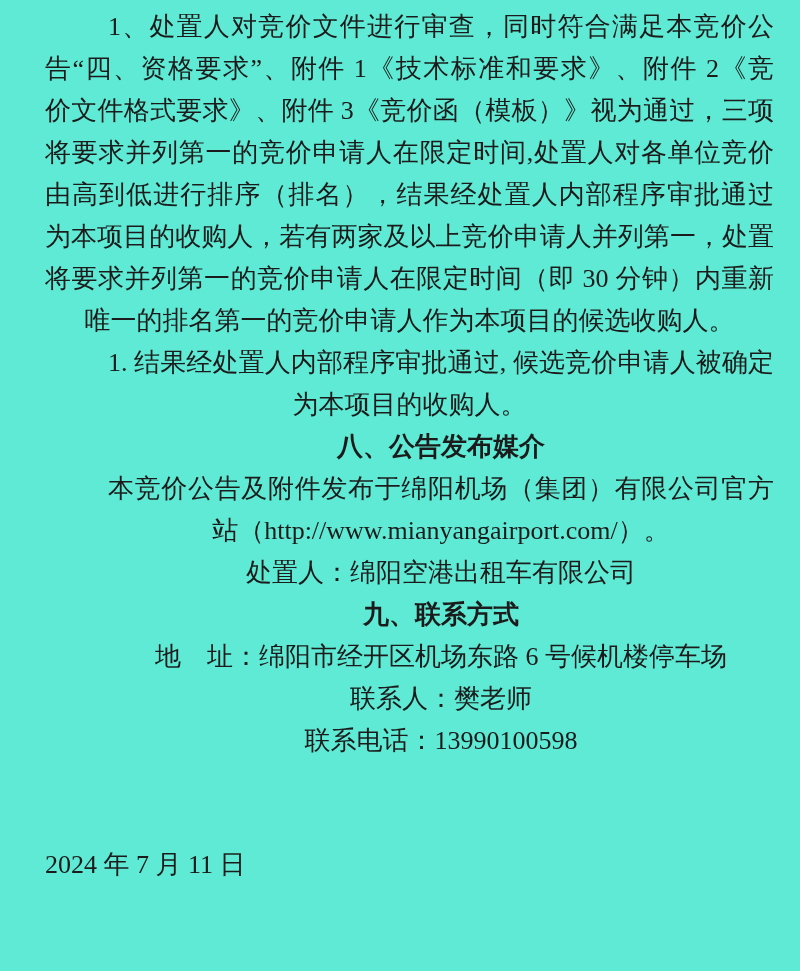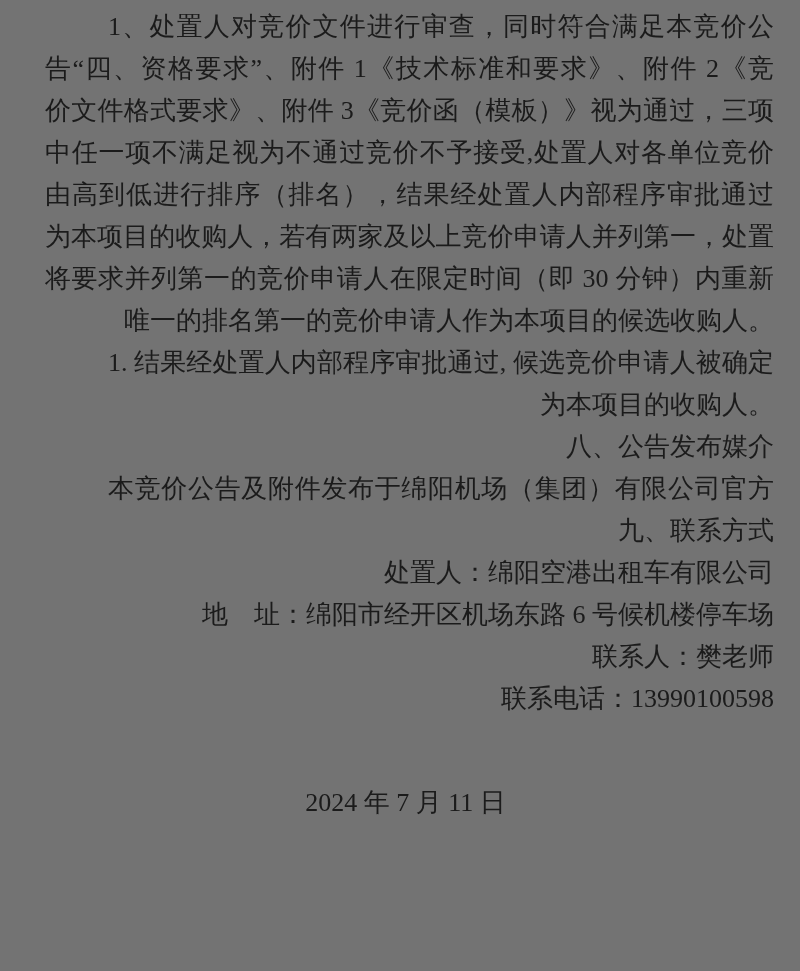--- a/index.html
+++ b/index.html
@@ -5,79 +5,80 @@
   html, body {
     margin: 0;
     padding: 0;
     background: #ffffff;
   }
   .page {
     position: relative;
     width: 800px;
     height: 971px;
     margin: 0 auto;
-    background: #737373;
+    background: #5eead4;
     box-sizing: border-box;
     padding: 6px 26px 0 45px;
     overflow: hidden;
     font-family: "Liberation Serif", "DejaVu Serif", serif;
     font-size: 26px;
     color: #1b1b1b;
   }
   .line {
     height: 42px;
     line-height: 42px;
-    text-align: right;
+    text-align: center;
     white-space: normal;
     overflow: hidden;
   }
   
   .full {
     text-align: justify;
     text-align-last: justify;
     text-justify: inter-character;
   }
   
   .ind {
     text-indent: 63px;
   }
   .heading {
-    font-weight: normal;
+    font-weight: bold;
     text-indent: 63px;
     font-family: "Liberation Serif", "DejaVu Serif", serif;
   }
   .date-line {
-    margin-top: 62px;
+    margin-top: 82px;
     height: 42px;
     line-height: 42px;
-    text-align: center;
+    text-align: left;
     padding-right: 8px;
   }
 </style>
 </head>
 <body>
 
 <div class="page">
 
   <div class="line full ind">1、处置人对竞价文件进行审查，同时符合满足本竞价公</div>
   <div class="line full">告“四、资格要求”、附件 1《技术标准和要求》、附件 2《竞</div>
   <div class="line full">价文件格式要求》、附件 3《竞价函（模板）》视为通过，三项</div>
-  <div class="line full">中任一项不满足视为不通过竞价不予接受,处置人对各单位竞价</div>
+  <div class="line full">将要求并列第一的竞价申请人在限定时间,处置人对各单位竞价</div>
   <div class="line full">由高到低进行排序（排名），结果经处置人内部程序审批通过</div>
   <div class="line full">为本项目的收购人，若有两家及以上竞价申请人并列第一，处置人</div>
   <div class="line full">将要求并列第一的竞价申请人在限定时间（即 30 分钟）内重新</div>
   <div class="line">唯一的排名第一的竞价申请人作为本项目的候选收购人。</div>
 
   <div class="line full ind">1. 结果经处置人内部程序审批通过, 候选竞价申请人被确定</div>
   <div class="line">为本项目的收购人。</div>
 
   <div class="line heading">八、公告发布媒介</div>
   <div class="line full ind">本竞价公告及附件发布于绵阳机场（集团）有限公司官方网</div>
+  <div class="line ind">站（http://www.mianyangairport.com/）。</div>
 
+  <div class="line ind">处置人：绵阳空港出租车有限公司</div>
   <div class="line heading">九、联系方式</div>
-  <div class="line ind">处置人：绵阳空港出租车有限公司</div>
   <div class="line ind">地　址：绵阳市经开区机场东路 6 号候机楼停车场</div>
   <div class="line ind">联系人：樊老师</div>
   <div class="line ind">联系电话：13990100598</div>
 
   <div class="date-line">2024 年 7 月 11 日</div>
 
 </div>
 
 </body></html>

